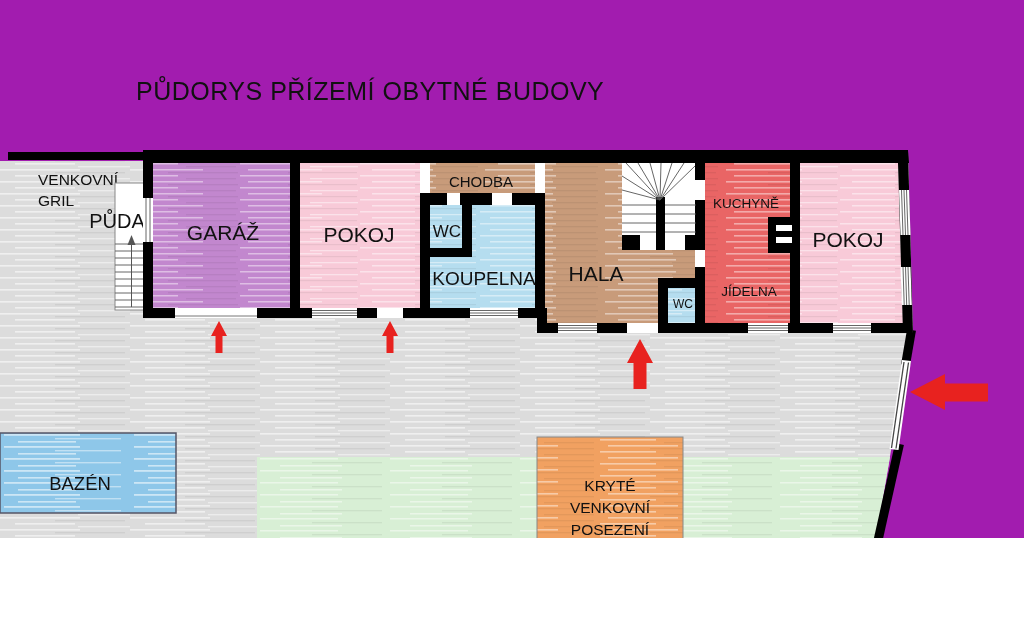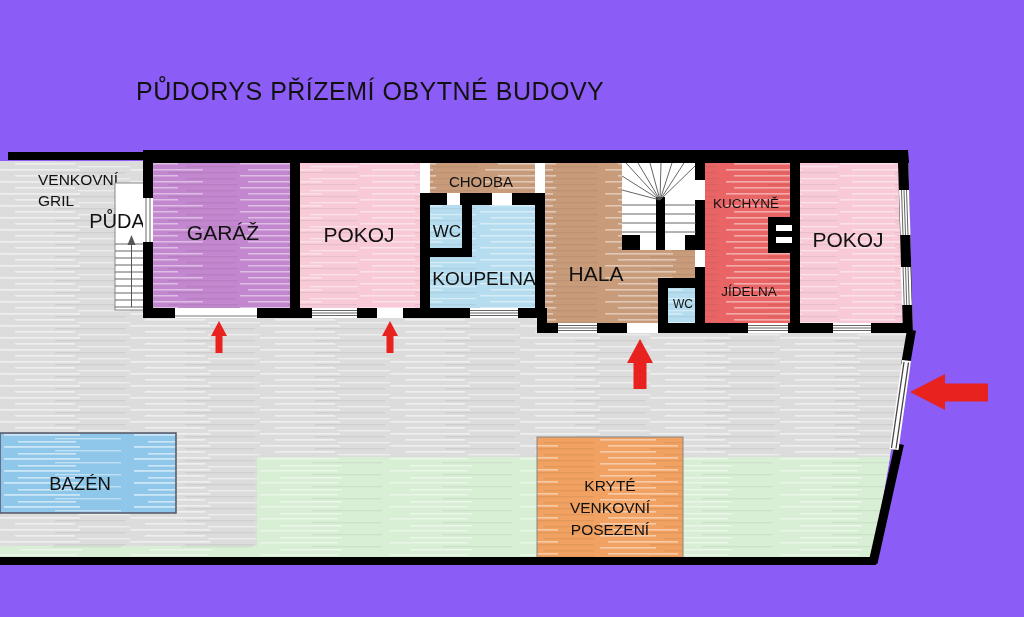--- a/index.html
+++ b/index.html
@@ -1,16 +1,16 @@
 <!DOCTYPE html>
 <html><head>
 <meta charset="utf-8">
 <style>
   html,body{margin:0;padding:0;background:#fff;}
-  .stage{position:relative;width:1024px;height:617px;background:#8b5cf6;overflow:hidden;}
+  .stage{position:relative;width:1024px;height:538px;background:#a21caf;overflow:hidden;}
   svg{display:block;}
   .title{font-family:"Liberation Sans",sans-serif;font-size:25px;fill:#111;letter-spacing:.5px;}
   .lbl{font-family:"Liberation Sans",sans-serif;fill:#111;}
   .s1{fill:rgba(255,255,255,.45);}
   .s2{fill:rgba(0,0,0,.06);}
   .s3{fill:rgba(255,255,255,.55);}
   .tread{stroke:#666;stroke-width:1;}
   .winline{stroke:#555;stroke-width:.9;}
   .thinline{stroke:#777;stroke-width:1;}
 </style>

